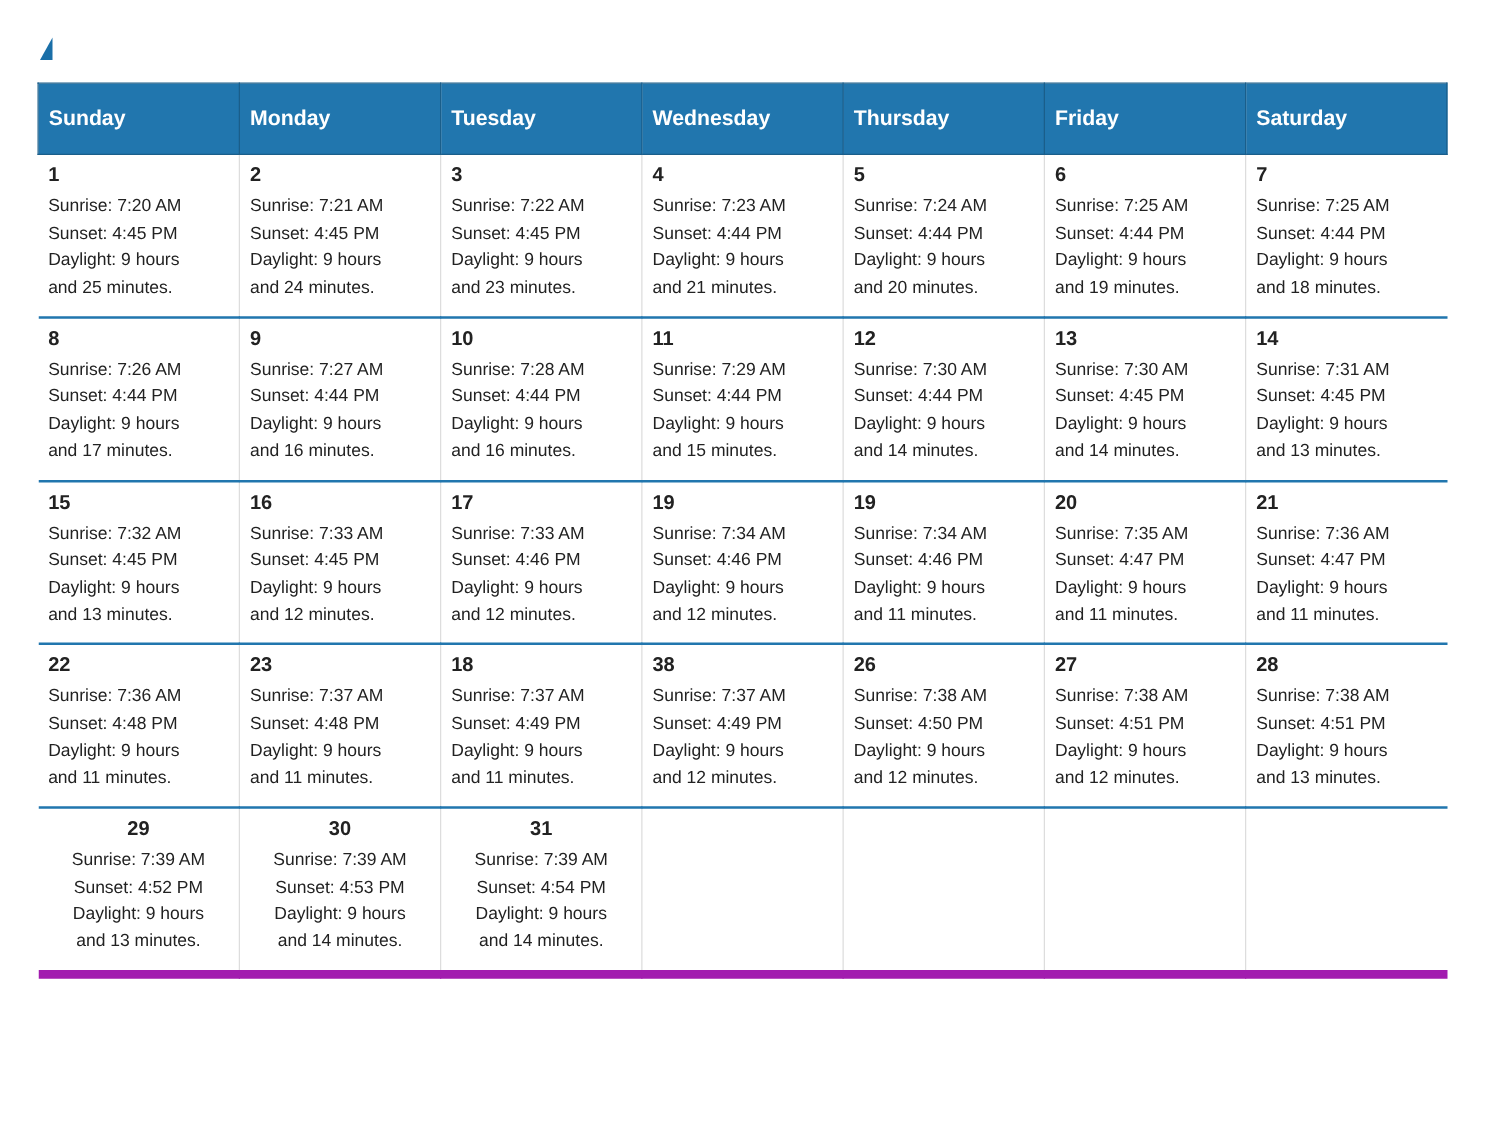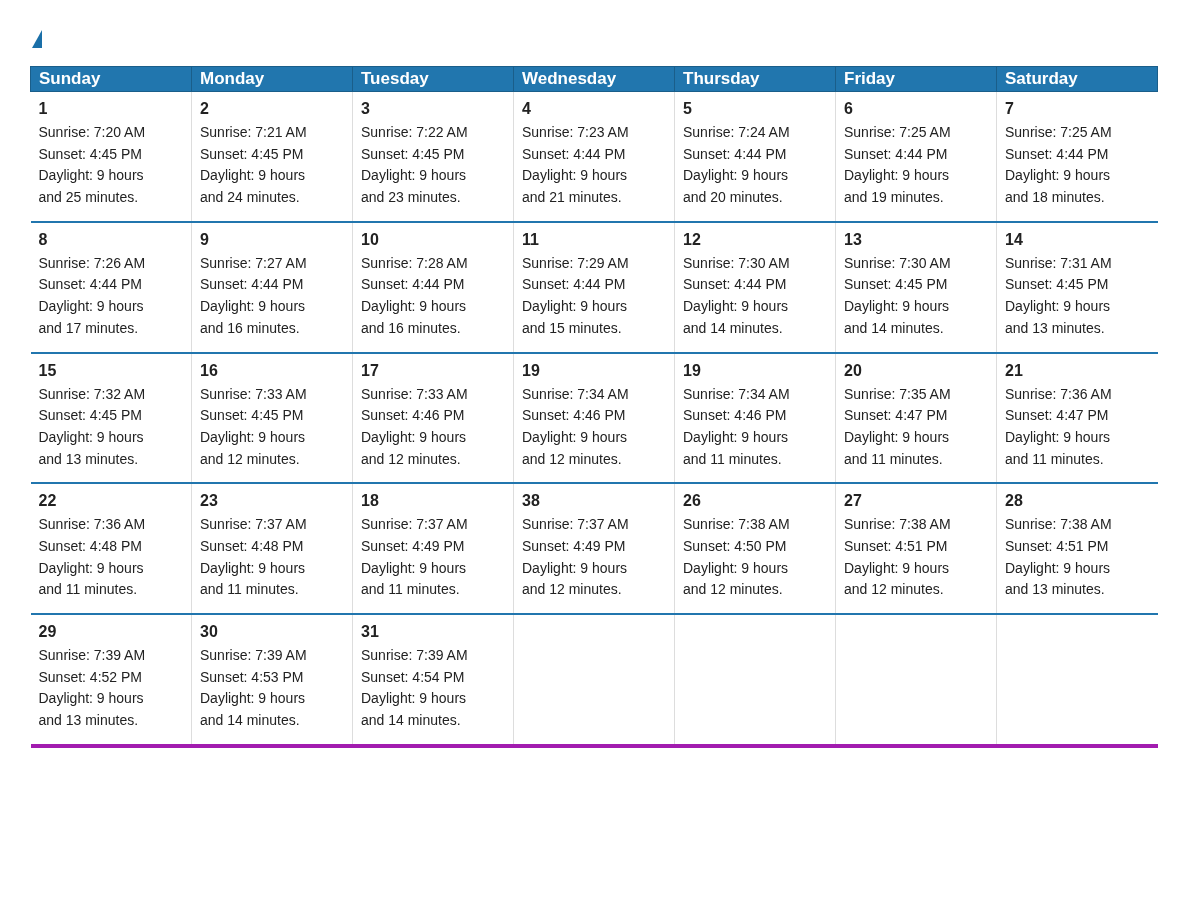--- a/index.html
+++ b/index.html
@@ -60,21 +60,21 @@
     table {
       width: 100%;
       border-collapse: collapse;
       table-layout: fixed;
     }
     thead tr th {
       background-color: #2176ae;
       color: #fff;
       font-size: 17px;
       font-weight: bold;
-      padding: 2px 8px;
+      padding: 18px 8px;
       text-align: left;
       border: 1px solid #1a5e8a;
     }
     tbody tr {
       border-bottom: 2px solid #2176ae;
     }
     tbody tr td {
       vertical-align: top;
       padding: 8px 8px 12px 8px;
       font-size: 13.5px;
@@ -91,21 +91,22 @@
       font-weight: bold;
       display: block;
       margin-bottom: 4px;
     }
     .day-info {
       font-size: 14px;
       line-height: 1.55;
       color: #222;
     }
     tbody tr:last-child {
-      border-bottom: 4px solid #a21caf;
+      border-bottom: 7px solid #a21caf;
+      text-align: center;
     }
   </style>
 </head>
 <body>
 
 <div class="header">
   <div class="logo">
     <div>
       <span class="logo-general"></span><span class="logo-triangle"></span>
     </div>

